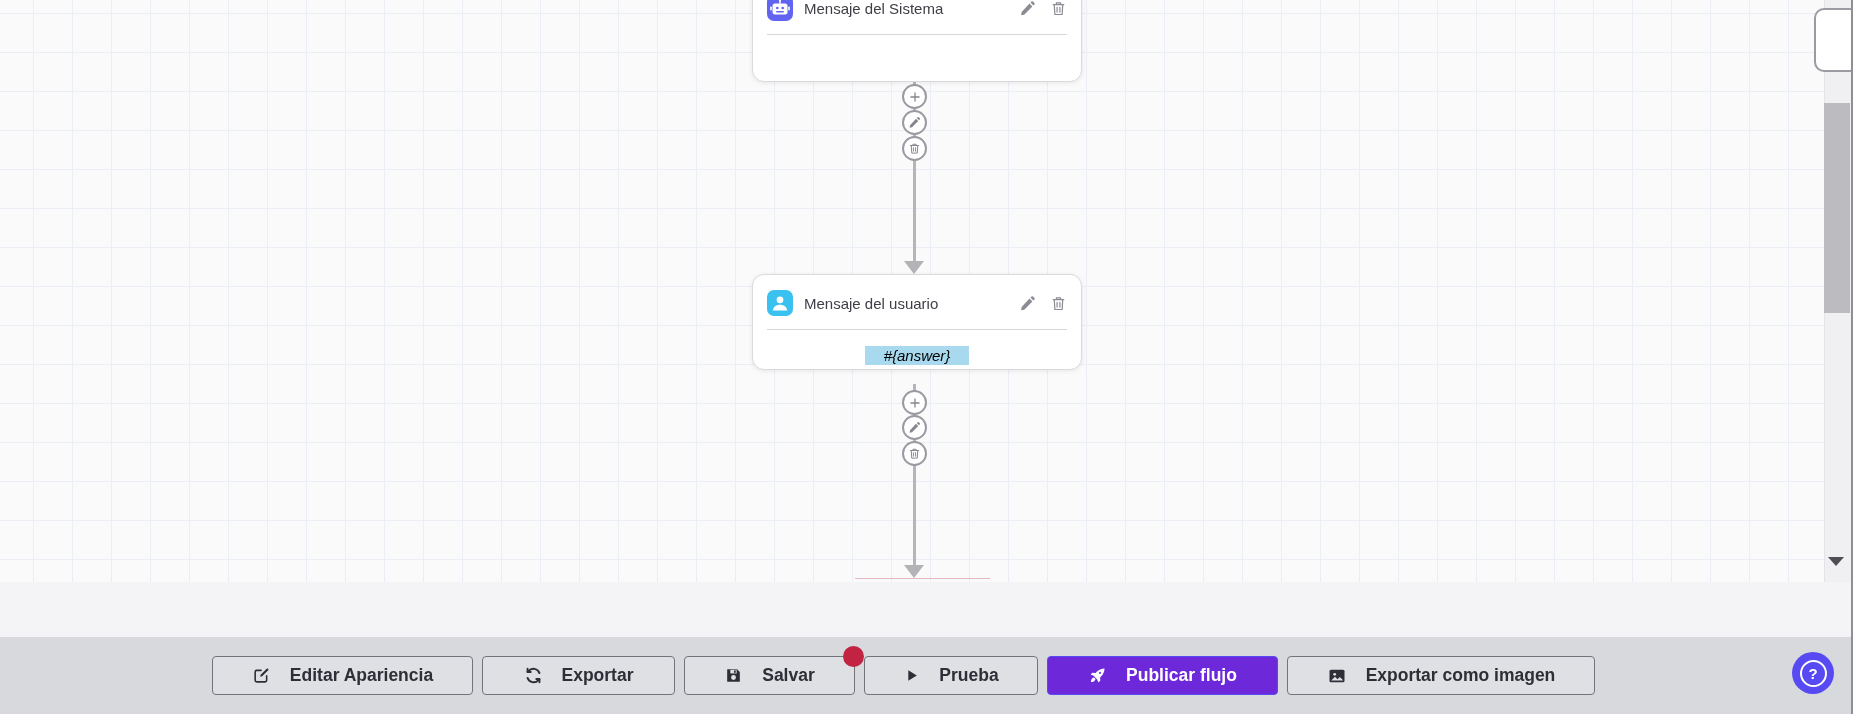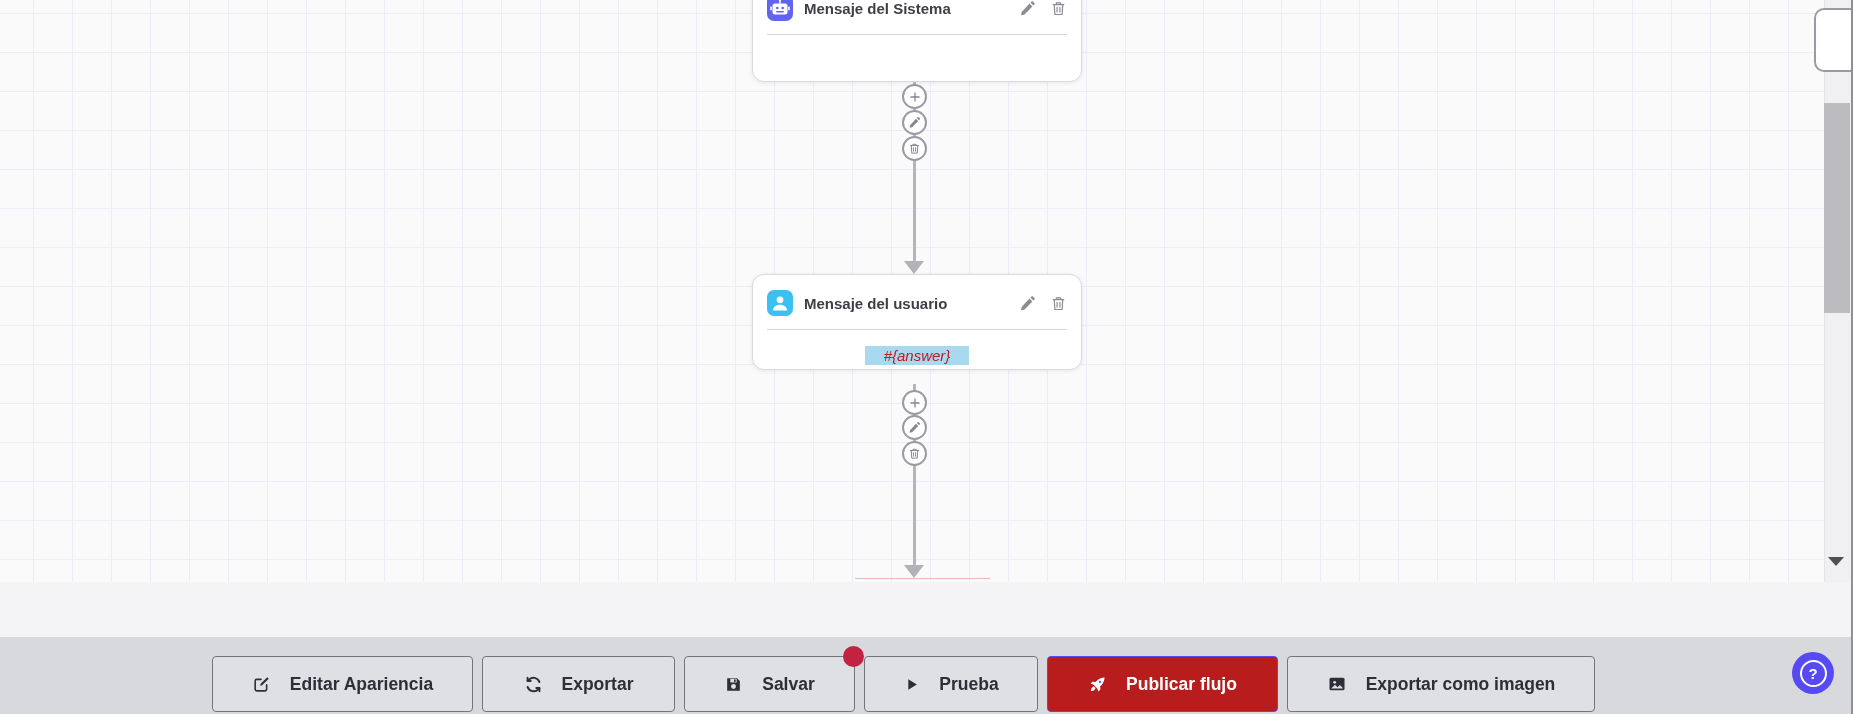--- a/index.html
+++ b/index.html
@@ -20,49 +20,49 @@
   .node{position:absolute;left:752px;width:330px;background:#fff;border:1px solid #dadade;
     border-radius:12px;box-shadow:0 1px 5px rgba(0,0,0,.08);box-sizing:border-box}
   .node.system{top:-16px;height:98px}
   .node.user{top:274px;height:96px}
   .node-header{display:flex;align-items:center;gap:11px;padding:10px 14px 13px}
   .node.user .node-header{padding:15px 14px 13px}
   .node-icon{width:26px;height:26px;border-radius:7px;display:flex;align-items:center;
     justify-content:center;flex:none}
   .node-icon.system{background:#6163f1}
   .node-icon.user{background:#3bc1ef}
-  .node-title{font-size:15px;font-weight:700;color:#3e3e46;white-space:nowrap}
+  .node-title{font-size:15px;font-weight:400;color:#3e3e46;white-space:nowrap}
   .node-actions{display:flex;gap:14px;margin-left:auto;align-items:center}
   .node-action{background:none;border:none;padding:0;color:#8b8b94;display:flex;cursor:pointer}
   .node-divider{border:none;border-top:1px solid #d6d6db;margin:0 14px}
   .node-body{padding:13px 16px;font-size:15px;color:#4a4a52}
   .node.user .node-body{text-align:center;padding-top:17px}
-  .highlight{background:#a8d9ee;font-style:italic;padding:1px 19px;color:#b91c1c}
+  .highlight{background:#a8d9ee;font-style:italic;padding:1px 19px;color:#000000}
 
   
   .connector-line{position:absolute;left:913px;width:3px;background:#b5b5ba}
   .line1{top:80px;height:184px}
   .line2{top:384px;height:182px}
   .arrowhead{position:absolute;left:904px;width:0;height:0;border-left:10px solid transparent;
     border-right:10px solid transparent;border-top:13px solid #b2b2b7}
   .arrow1{top:261px}
   .arrow2{top:565px}
   .cbtn{position:absolute;left:902px;width:25px;height:25px;border-radius:50%;background:#fff;
     border:2px solid #9a9aa2;color:#85858e;display:flex;align-items:center;justify-content:center;
     box-sizing:border-box;padding:0;cursor:pointer}
   .c1a{top:84px}.c1b{top:110px}.c1c{top:136px}
   .c2a{top:390px}.c2b{top:415px}.c2c{top:441px}
   .red-hint{position:absolute;left:855px;top:578px;width:135px;height:1px;background:rgba(205,105,125,.45)}
 
   
-  .tool-btn{position:absolute;top:656px;height:56px;display:flex;align-items:center;
+  .tool-btn{position:absolute;top:656px;height:39px;display:flex;align-items:center;
     justify-content:center;gap:19px;background:#dfe0e4;border:1px solid #73737c;border-radius:4px;
     font-size:17.5px;font-weight:700;color:#2e2e36;cursor:pointer;box-sizing:border-box;
     font-family:"Liberation Sans",sans-serif}
-  .tool-btn.primary{background:#b91c1c;border-color:#574af2;color:#fff}
+  .tool-btn.primary{background:#6d28d9;border-color:#574af2;color:#fff}
   .b-edit{left:212px;width:261px}
   .b-reload{left:482px;width:193px}
   .b-save{left:684px;width:171px}
   .b-test{left:864px;width:174px}
   .b-publish{left:1047px;width:231px}
   .b-export{left:1287px;width:308px}
   .badge{position:absolute;top:-11px;right:-10px;width:21px;height:21px;border-radius:50%;
     background:#c22343}
 
   

